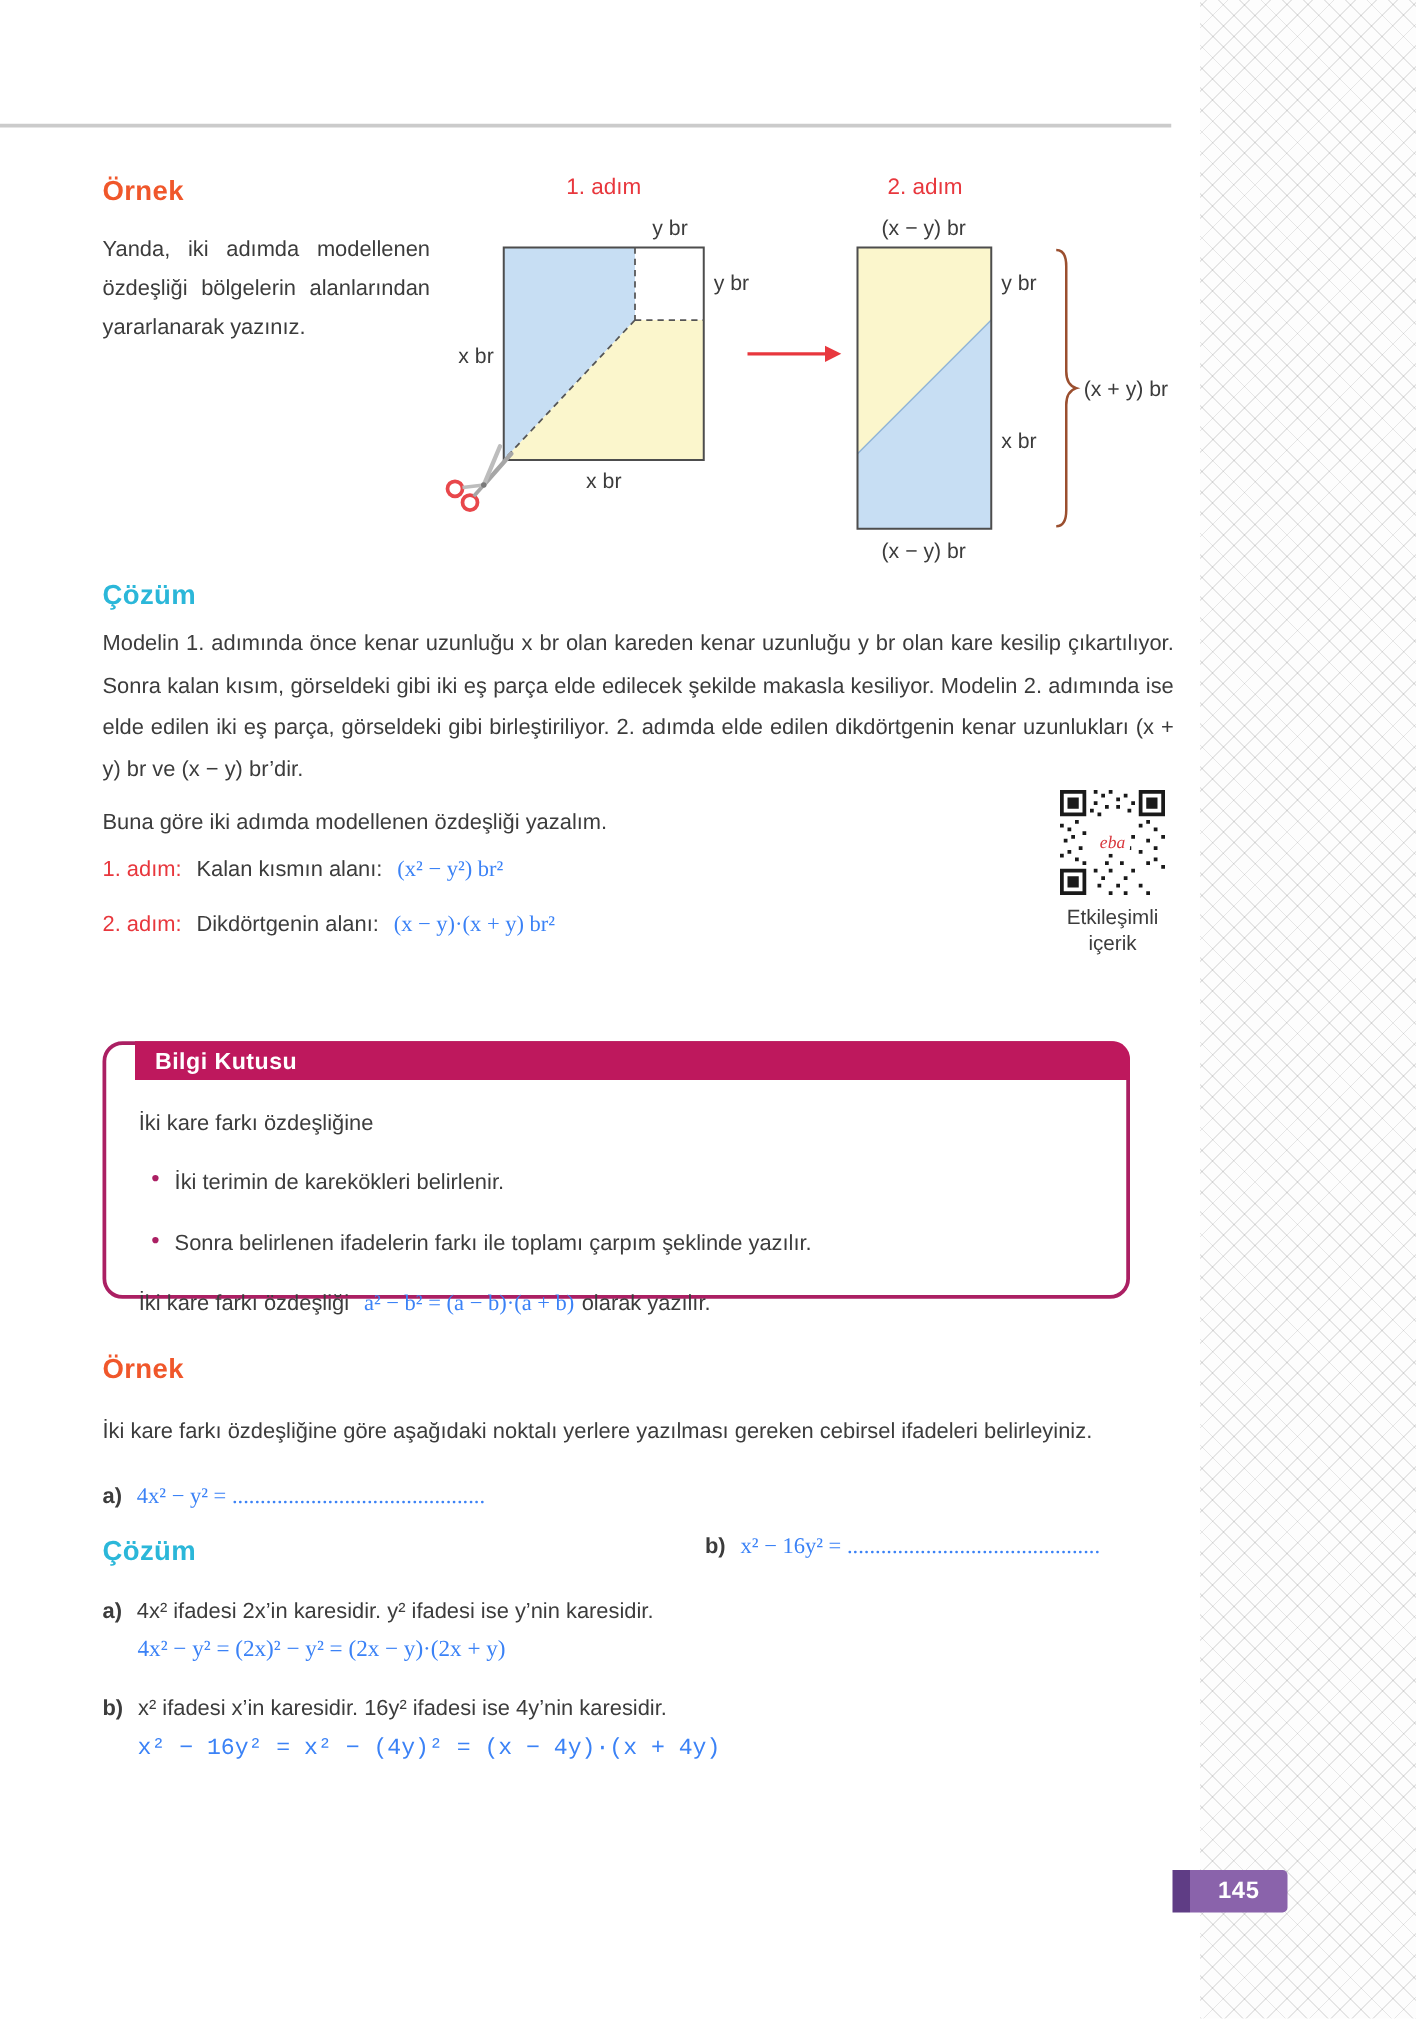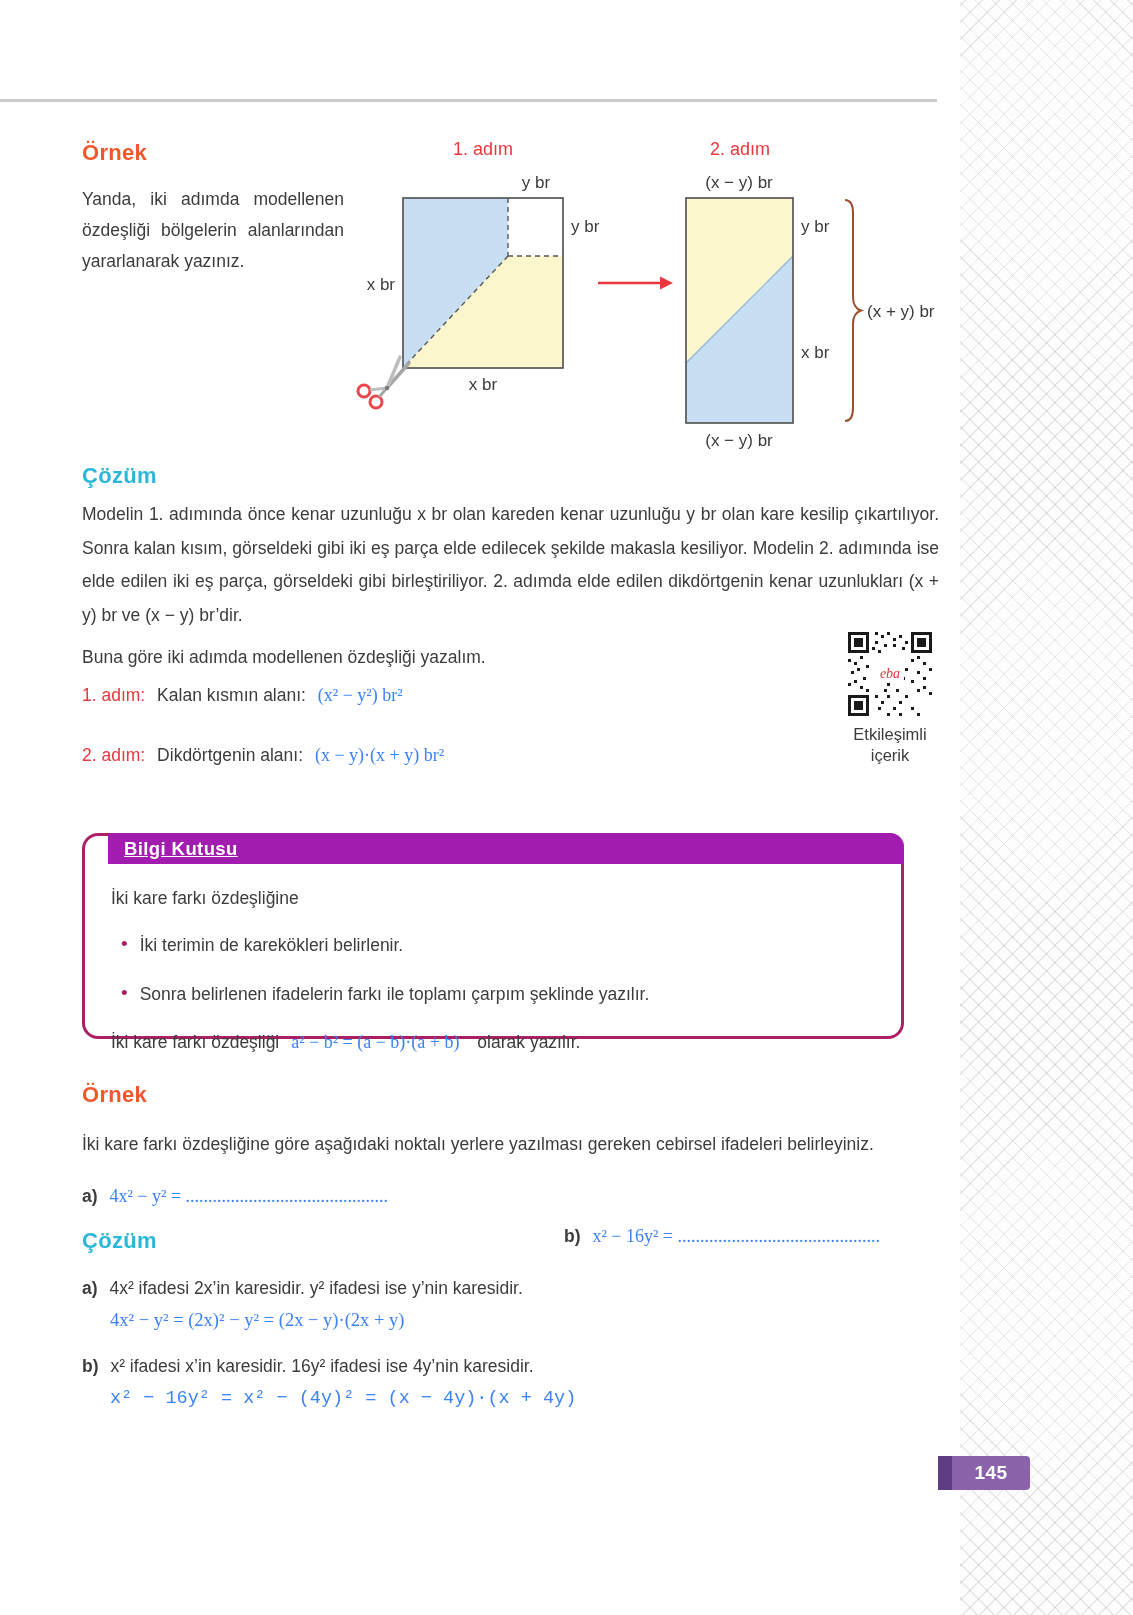--- a/index.html
+++ b/index.html
@@ -43,31 +43,31 @@
   .qr-wrap { position:absolute; left:847px; top:631px; width:86px; height:86px; }
   .qr-caption { position:absolute; left:824px; top:724px; width:132px; text-align:center; font-size:16.5px; line-height:21px; color:#3c3c3c; }
 
   
   .info-box {
     position:absolute; left:82px; top:833px; width:822px; height:206px;
     border:3px solid #ab1f63; border-radius:16px; background:#fff;
   }
   .info-header {
     position:absolute; left:23px; top:-3px; right:-3px; height:31px;
-    background:#a21caf; border-radius:0 14px 0 0;
+    background:#be185d; border-radius:0 14px 0 0;
     color:#fff; font-weight:700; font-size:18.5px; line-height:31px;
-    padding-left:16px; letter-spacing:0.4px;text-decoration:underline;
+    padding-left:16px; letter-spacing:0.4px;
   }
   .info-body { padding:46px 30px 0 26px; }
   .info-row { margin-bottom:15px; }
   .bullet-row { display:flex; align-items:flex-start; margin-bottom:16px; }
   .bullet-dot { color:#ab1f63; font-size:19px; line-height:1.6; margin:0 12px 0 10px; }
 
   
-  .page-badge { position:absolute; left:938px; top:1456px; display:flex; }
+  .page-badge { position:absolute; left:938px; top:1496px; display:flex; }
   .badge-tab  { width:14px; height:34px; background:#5f3d85; }
   .badge-main {
     width:78px; height:34px; background:#8a63ab; color:#fff;
     font-weight:700; font-size:19px; display:flex; align-items:center; justify-content:center;
     border-radius:0 4px 4px 0; letter-spacing:0.5px;
   }
 </style>
 </head>
 <body>
 
@@ -131,21 +131,21 @@
   <p class="abs t justify" style="left:82px; top:498px; width:857px; line-height:33.5px;">Modelin 1. adımında önce kenar uzunluğu x br olan kareden kenar uzunluğu y br olan kare kesilip çıkartılıyor. Sonra kalan kısım, görseldeki gibi iki eş parça elde edilecek şekilde makasla kesiliyor. Modelin 2. adımında ise elde edilen iki eş parça, görseldeki gibi birleştiriliyor. 2. adımda elde edilen dikdörtgenin kenar uzunlukları (x + y) br ve (x − y) br’dir.</p>
 
   <p class="abs t" style="left:82px; top:641px; width:740px;">Buna göre iki adımda modellenen özdeşliği yazalım.</p>
 
   <div class="abs t line" style="left:82px; top:679px;">
     <span class="red lbl">1. adım:</span>
     <span class="txt">Kalan kısmın alanı:</span>
     <span class="math">(x² − y²) br²</span>
   </div>
 
-  <div class="abs t line" style="left:82px; top:739px;">
+  <div class="abs t line" style="left:82px; top:723px;">
     <span class="red lbl">2. adım:</span>
     <span class="txt">Dikdörtgenin alanı:</span>
     <span class="math">(x − y)·(x + y) br²</span>
   </div>
 
 
   <div class="qr-wrap">
     <svg width="86" height="86" viewBox="0 0 86 86">
       <rect width="86" height="86" fill="#ffffff"></rect>
       <g fill="#1a1a1a">
@@ -232,21 +232,21 @@
         <span class="bullet-dot">•</span>
         <span class="t">İki terimin de karekökleri belirlenir.</span>
       </div>
       <div class="bullet-row">
         <span class="bullet-dot">•</span>
         <span class="t">Sonra belirlenen ifadelerin farkı ile toplamı çarpım şeklinde yazılır.</span>
       </div>
       <div class="t line">
         <span class="txt">İki kare farkı özdeşliği</span>
         <span class="math">a² − b² = (a − b)·(a + b)</span>
-        <span class="txt" style="margin-left:13px;">olarak yazılır.</span>
+        <span class="txt" style="margin-left:1px;">olarak yazılır.</span>
       </div>
     </div>
   </div>
 
   <h2 class="abs h-orange" style="left:82px; top:1082px;">Örnek</h2>
 
   <p class="abs t" style="left:82px; top:1128px; width:860px;">İki kare farkı özdeşliğine göre aşağıdaki noktalı yerlere yazılması gereken cebirsel ifadeleri belirleyiniz.</p>
 
   <div class="abs t line" style="left:82px; top:1180px;">
     <span class="bold lbl">a)</span>

